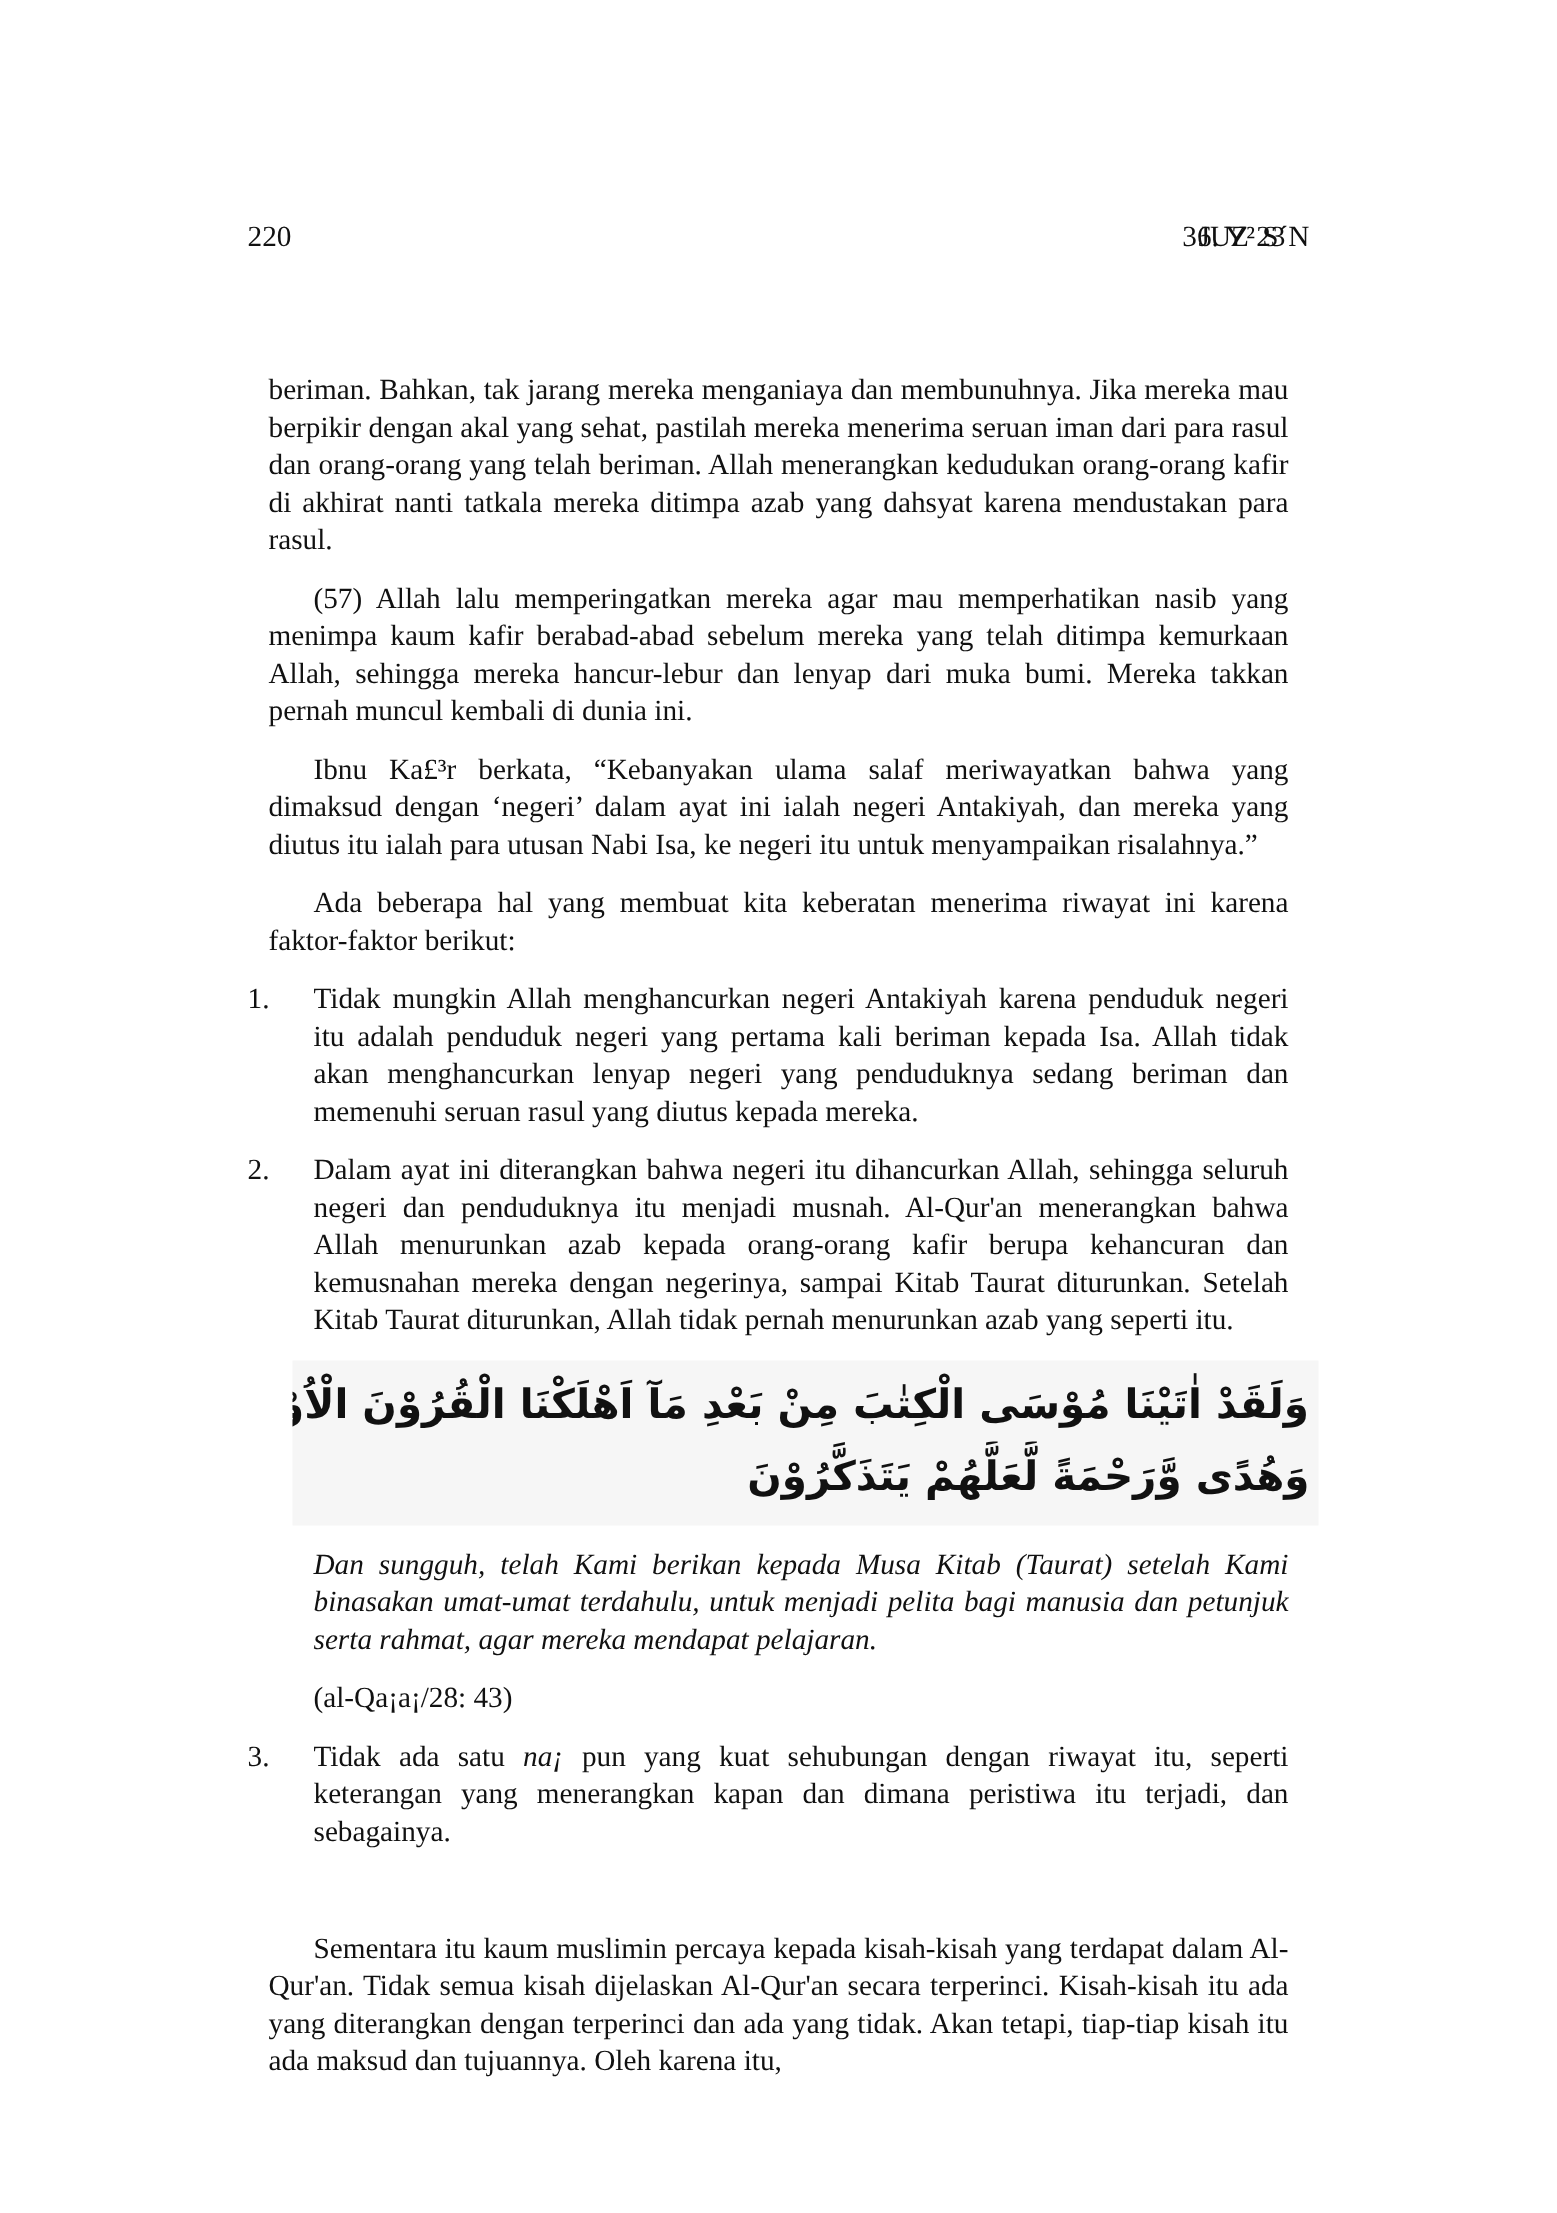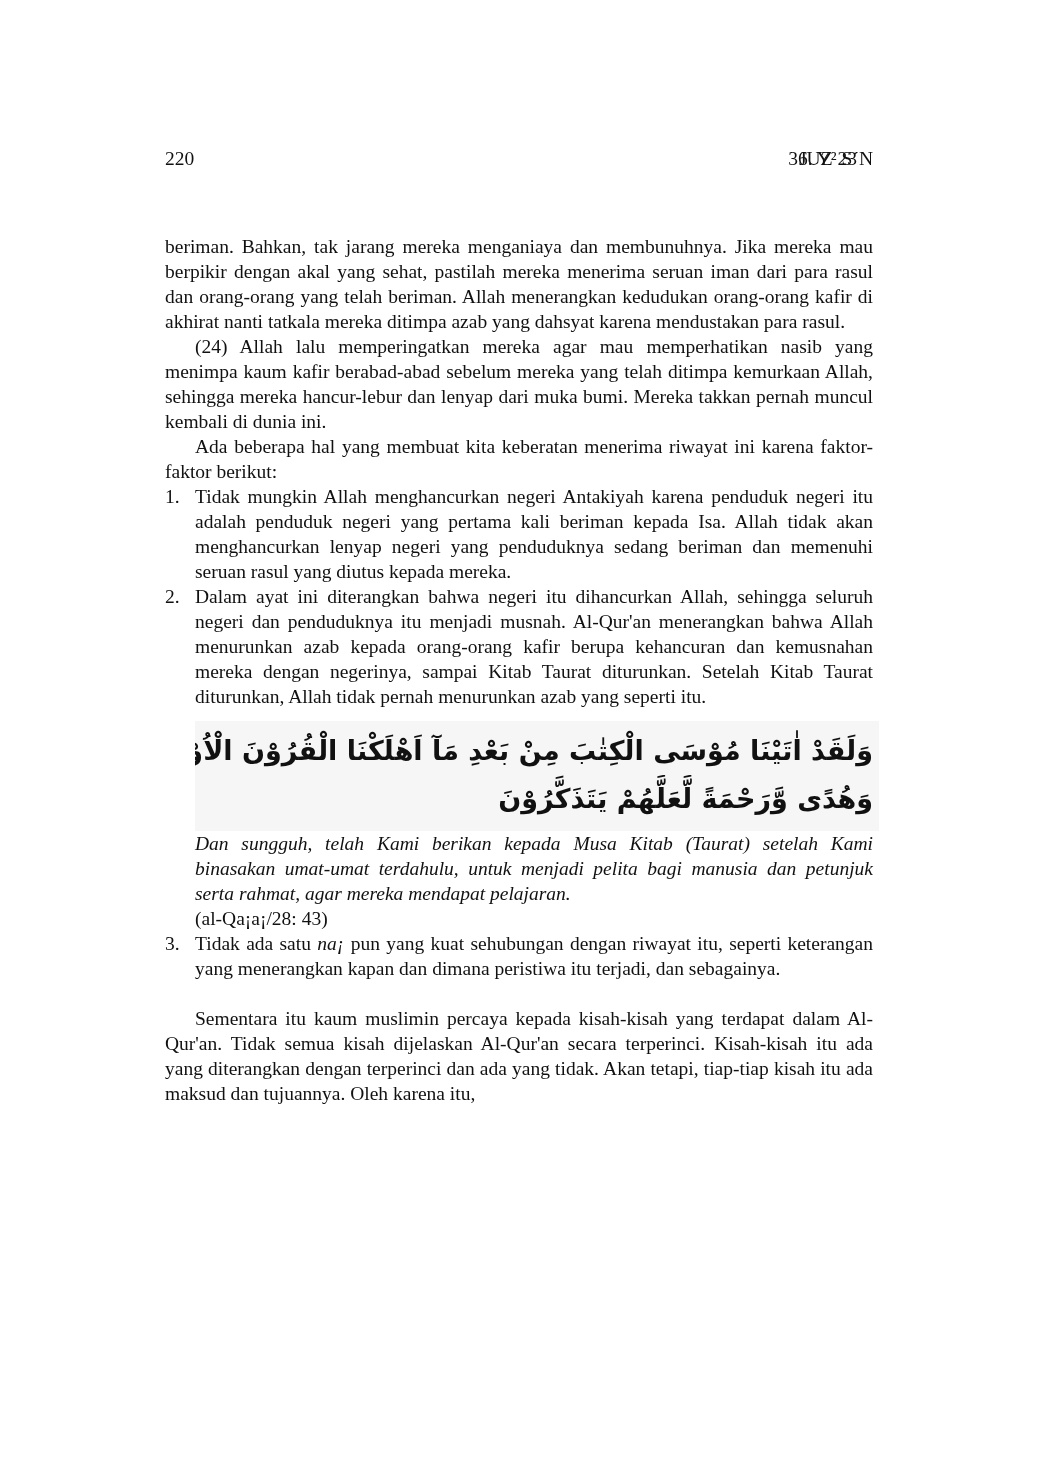--- a/index.html
+++ b/index.html
@@ -6,21 +6,21 @@
   body { width: 1038px; height: 1475px; position: relative; overflow: hidden;
          font-family: "Liberation Serif", "DejaVu Serif", serif; color: #111111; }
   .page { position: absolute; left: 0; top: 0; width: 1038px; height: 1353px; }
   .running-head { position: absolute; top: 146px; left: 165px; width: 708px; height: 26px;
                   font-size: 19.5px; line-height: 26px; }
   .rh-left { position: absolute; left: 0; top: 0; }
   .rh-center { position: absolute; left: 0; width: 100%; text-align: right; top: 0; }
   .rh-right { position: absolute; right: 16px; top: 0; }
   .body { position: absolute; top: 234px; left: 165px; width: 708px;
           font-size: 19.5px; line-height: 25px; text-align: justify; }
-  .body p { margin: 0; }
+  .body p { margin: 14px; }
   .indent { text-indent: 30px; }
   .li { position: relative; padding-left: 30px; }
   .li .num { position: absolute; left: 0; top: 0; }
   .arabic-box { margin: 12px 0 0 30px; width: 684px; height: 110px; background: #f6f6f6;
                 position: relative; }
   .arabic { direction: rtl; text-align: right; font-family: "DejaVu Sans", sans-serif;
             font-size: 27px; line-height: 48px; padding: 6px 6px 0 6px; font-weight: bold;
             white-space: nowrap; overflow: hidden; }
   .translation { padding-left: 30px; margin-top: 14px; font-style: italic; }
   .citation { padding-left: 30px; }
@@ -32,21 +32,22 @@
 <div class="page">
 
   <div class="running-head">
     <span class="rh-left">220</span>
     <span class="rh-center">36. Y² S´N</span>
     <span class="rh-right">JUZ 23</span>
   </div>
 
   <div class="body">
     <p>beriman. Bahkan, tak jarang mereka menganiaya dan membunuhnya. Jika mereka mau berpikir dengan akal yang sehat, pastilah mereka menerima seruan iman dari para rasul dan orang-orang yang telah beriman. Allah menerangkan kedudukan orang-orang kafir di akhirat nanti tatkala mereka ditimpa azab yang dahsyat karena mendustakan para rasul.</p>
-    <p class="indent">(24) Allah lalu memperingatkan mereka agar mau memperhatikan nasib yang menimpa kaum kafir berabad-abad sebelum mereka yang telah ditimpa kemurkaan Allah, sehingga mereka hancur-lebur dan lenyap dari muka bumi. Mereka takkan pernah muncul kembali di dunia ini.</p>
+    <p class="indent">(57) Allah lalu memperingatkan mereka agar mau memperhatikan nasib yang menimpa kaum kafir berabad-abad sebelum mereka yang telah ditimpa kemurkaan Allah, sehingga mereka hancur-lebur dan lenyap dari muka bumi. Mereka takkan pernah muncul kembali di dunia ini.</p>
+    <p class="indent">Ibnu Ka£³r berkata, “Kebanyakan ulama salaf meriwayatkan bahwa yang dimaksud dengan ‘negeri’ dalam ayat ini ialah negeri Antakiyah, dan mereka yang diutus itu ialah para utusan Nabi Isa, ke negeri itu untuk menyampaikan risalahnya.”</p>
     <p class="indent">Ada beberapa hal yang membuat kita keberatan menerima riwayat ini karena faktor-faktor berikut:</p>
 
     <div class="li">
       <span class="num">1.</span>
       <p>Tidak mungkin Allah menghancurkan negeri Antakiyah karena penduduk negeri itu adalah penduduk negeri yang pertama kali beriman kepada Isa. Allah tidak akan menghancurkan lenyap negeri yang penduduknya sedang beriman dan memenuhi seruan rasul yang diutus kepada mereka.</p>
     </div>
 
     <div class="li">
       <span class="num">2.</span>
       <p>Dalam ayat ini diterangkan bahwa negeri itu dihancurkan Allah, sehingga seluruh negeri dan penduduknya itu menjadi musnah. Al-Qur'an menerangkan bahwa Allah menurunkan azab kepada orang-orang kafir berupa kehancuran dan kemusnahan mereka dengan negerinya, sampai Kitab Taurat diturunkan. Setelah Kitab Taurat diturunkan, Allah tidak pernah menurunkan azab yang seperti itu.</p>

